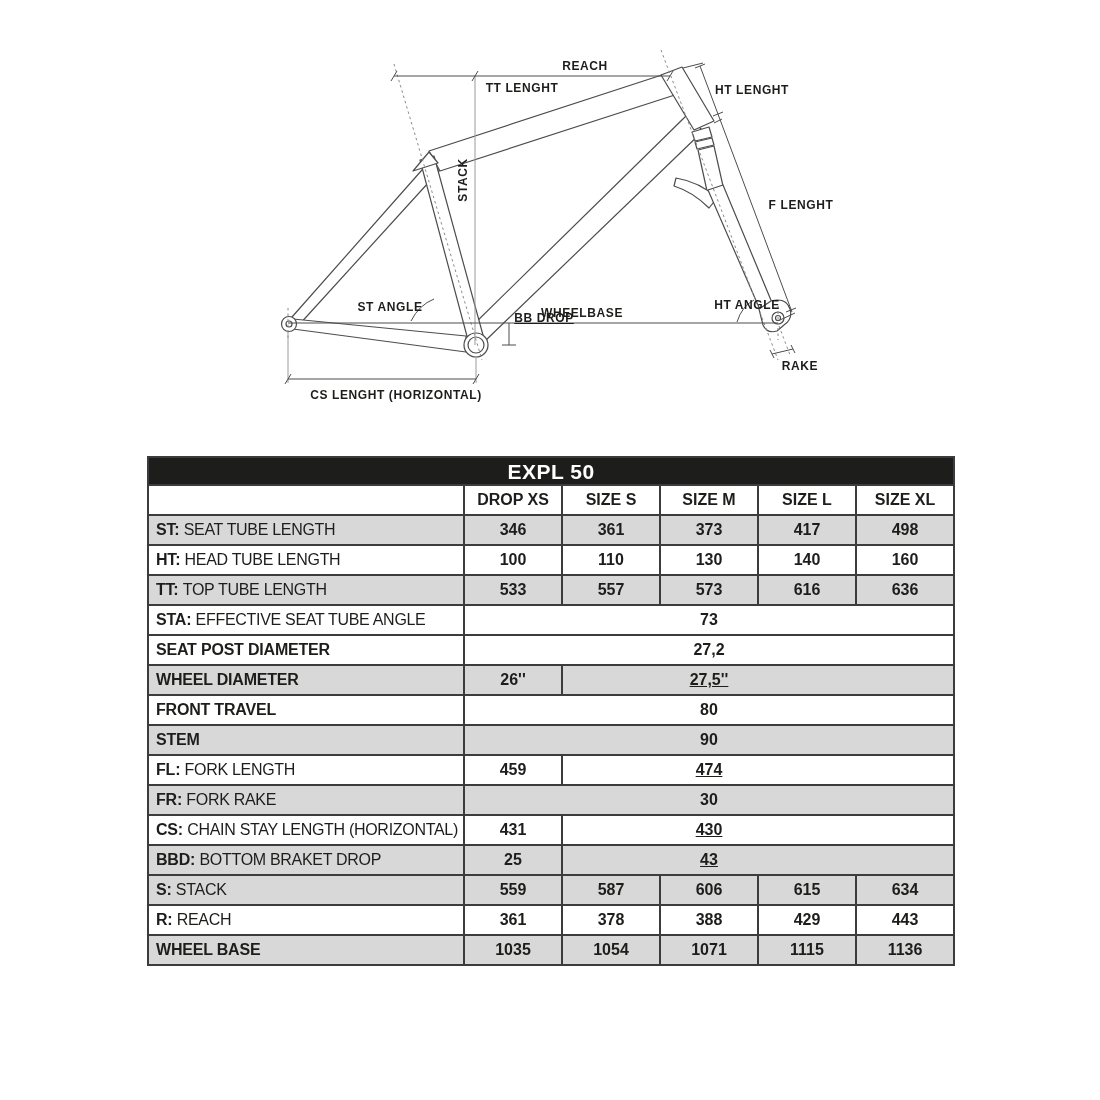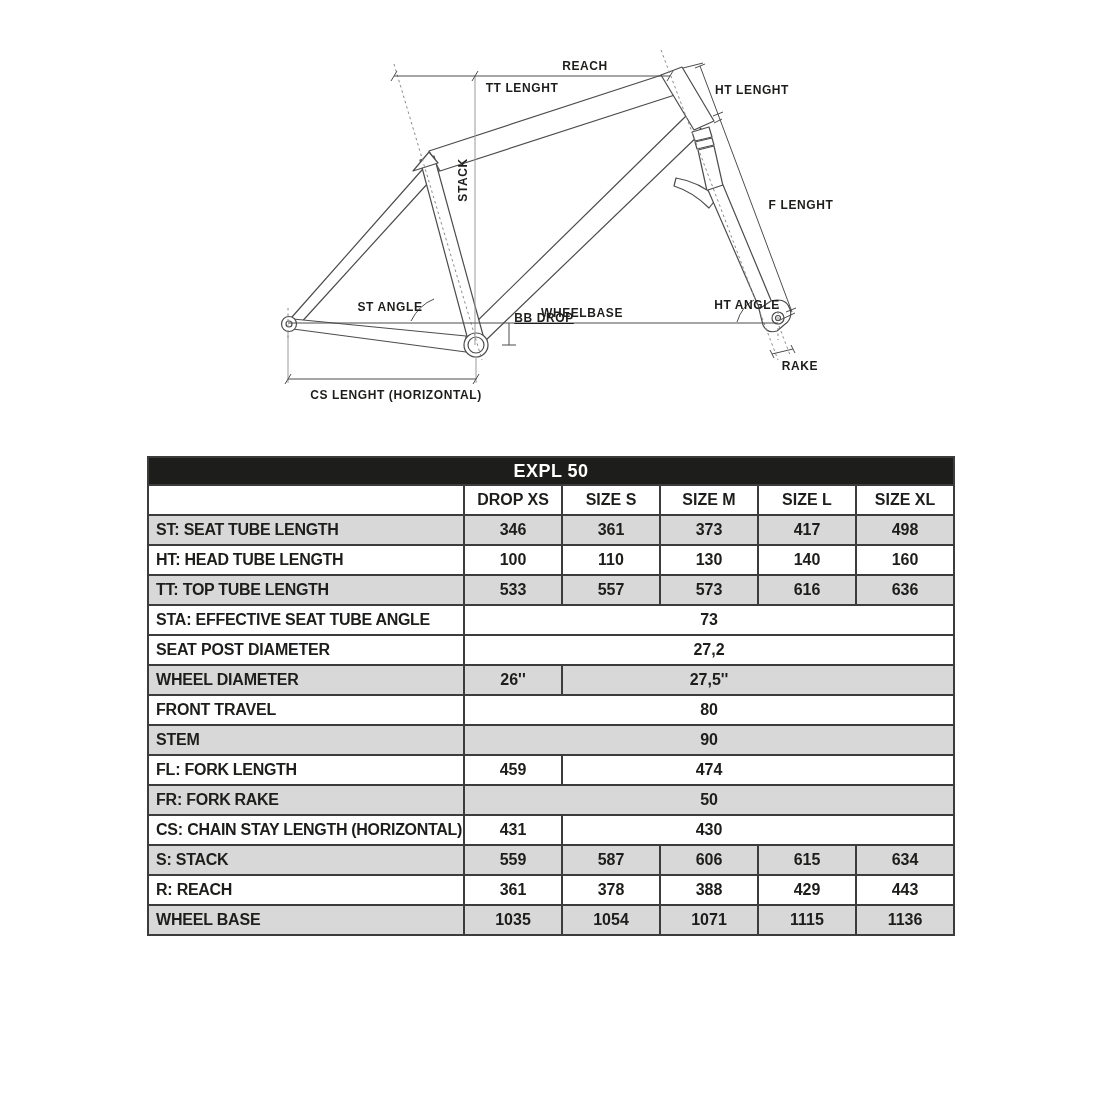--- a/index.html
+++ b/index.html
@@ -17,28 +17,28 @@
   #geo-table{
     position:absolute;left:147px;top:456px;width:806px;
     border-collapse:collapse;table-layout:fixed;
   }
   #geo-table td{
     border:2px solid #3c3c3c;height:28px;padding:0;
     font-size:16px;line-height:1;vertical-align:middle;overflow:hidden;white-space:nowrap;
   }
   #geo-table tr.title-row td{
     background:#1d1d1b;color:#fff;text-align:center;
-    font-weight:700;font-size:18px;letter-spacing:.5px;height:26px;
+    font-weight:700;font-size:21px;letter-spacing:.5px;height:26px;
   }
   #geo-table td.label-cell{text-align:left;padding-left:7px;}
   #geo-table .prefix{font-weight:700;letter-spacing:-0.2px;}
-  #geo-table .ltext{font-weight:700;letter-spacing:-0.3px;}
+  #geo-table .ltext{font-weight:400;letter-spacing:-0.3px;}
   #geo-table td.val{font-weight:700;text-align:center;}
   #geo-table tr.shaded td{background:#d8d8d8;}
-  #geo-table td.span4{padding-right:98px;} 
+  #geo-table td.span4{padding-right:98px;text-decoration:underline;} 
 </style>
 </head>
 <body>
 
 <div class="stage">
 
   <div id="diagram">
     <svg width="1100" height="450" viewBox="0 0 1100 450">
 
       <g stroke="#4d4d4d" stroke-width="1.2" fill="#ffffff" stroke-linejoin="round">
@@ -179,26 +179,31 @@
           <td class="label-cell"><span class="prefix">STEM</span></td>
           <td class="val" colspan="5">90</td>
         </tr>
         <tr>
           <td class="label-cell"><span class="prefix">FL: </span><span class="ltext">FORK LENGTH</span></td>
           <td class="val">459</td>
           <td class="val span4" colspan="4">474</td>
         </tr>
         <tr class="shaded">
           <td class="label-cell"><span class="prefix">FR: </span><span class="ltext">FORK RAKE</span></td>
-          <td class="val" colspan="5">50</td>
+          <td class="val" colspan="5">30</td>
         </tr>
         <tr>
           <td class="label-cell"><span class="prefix">CS: </span><span class="ltext">CHAIN STAY LENGTH (HORIZONTAL)</span></td>
           <td class="val">431</td>
           <td class="val span4" colspan="4">430</td>
+        </tr>
+        <tr class="shaded">
+          <td class="label-cell"><span class="prefix">BBD: </span><span class="ltext">BOTTOM BRAKET DROP</span></td>
+          <td class="val">25</td>
+          <td class="val span4" colspan="4">43</td>
         </tr>
         <tr class="shaded">
           <td class="label-cell"><span class="prefix">S: </span><span class="ltext">STACK</span></td>
           <td class="val">559</td>
           <td class="val">587</td>
           <td class="val">606</td>
           <td class="val">615</td>
           <td class="val">634</td>
         </tr>
         <tr>

